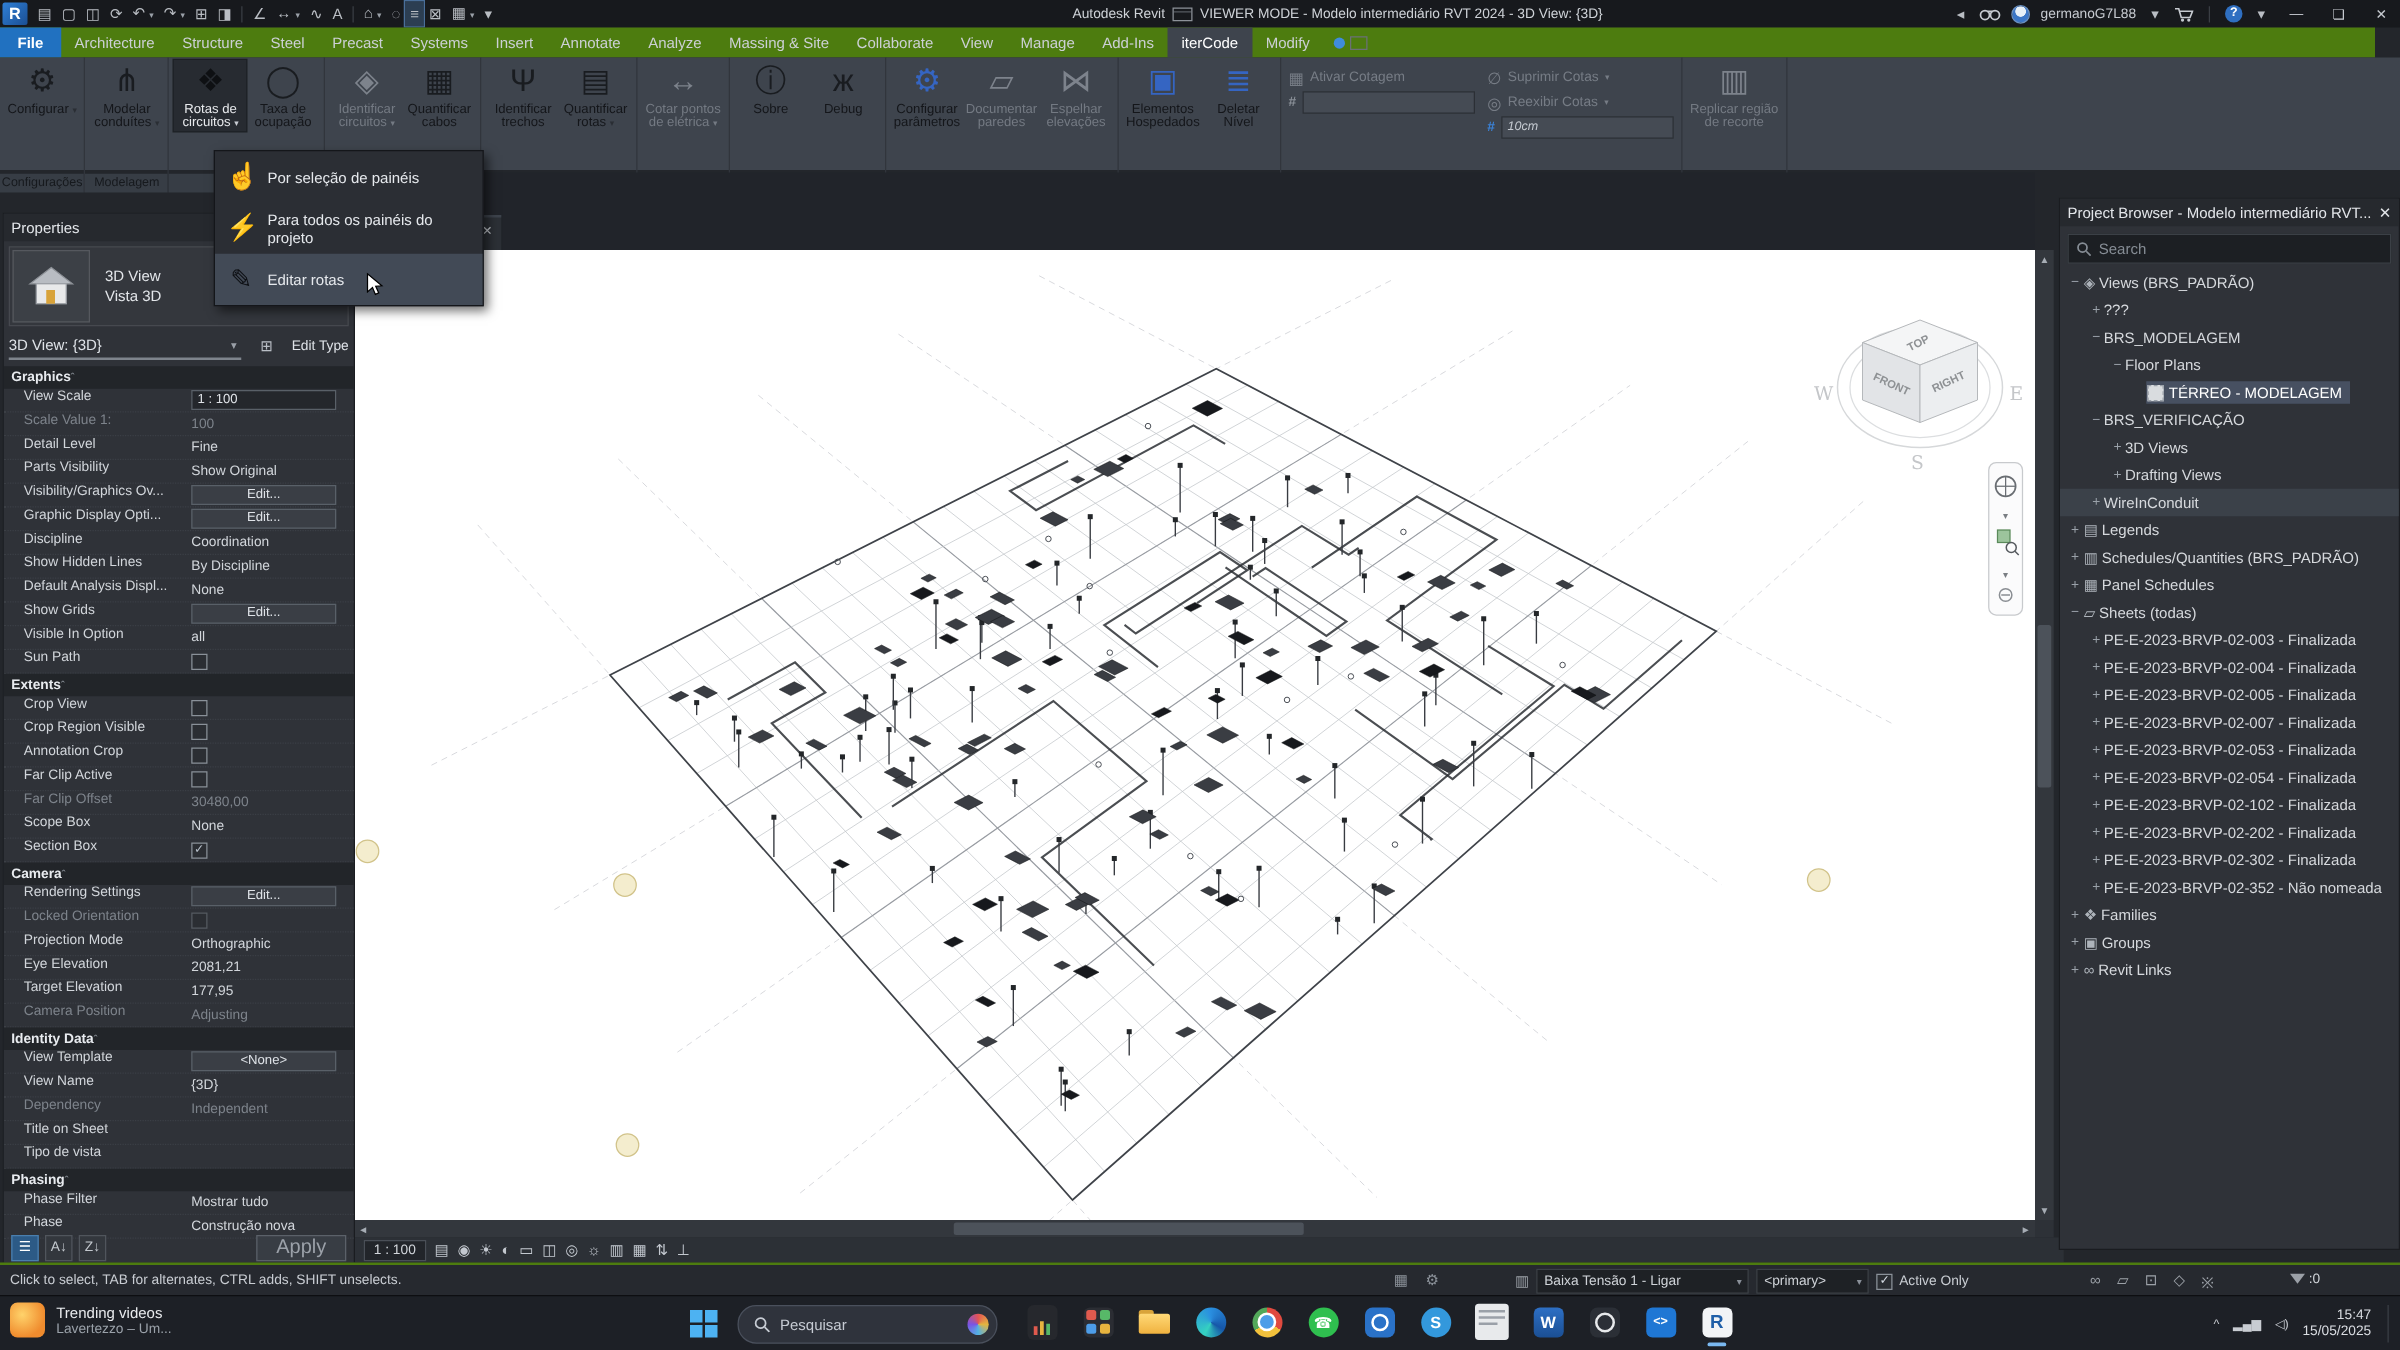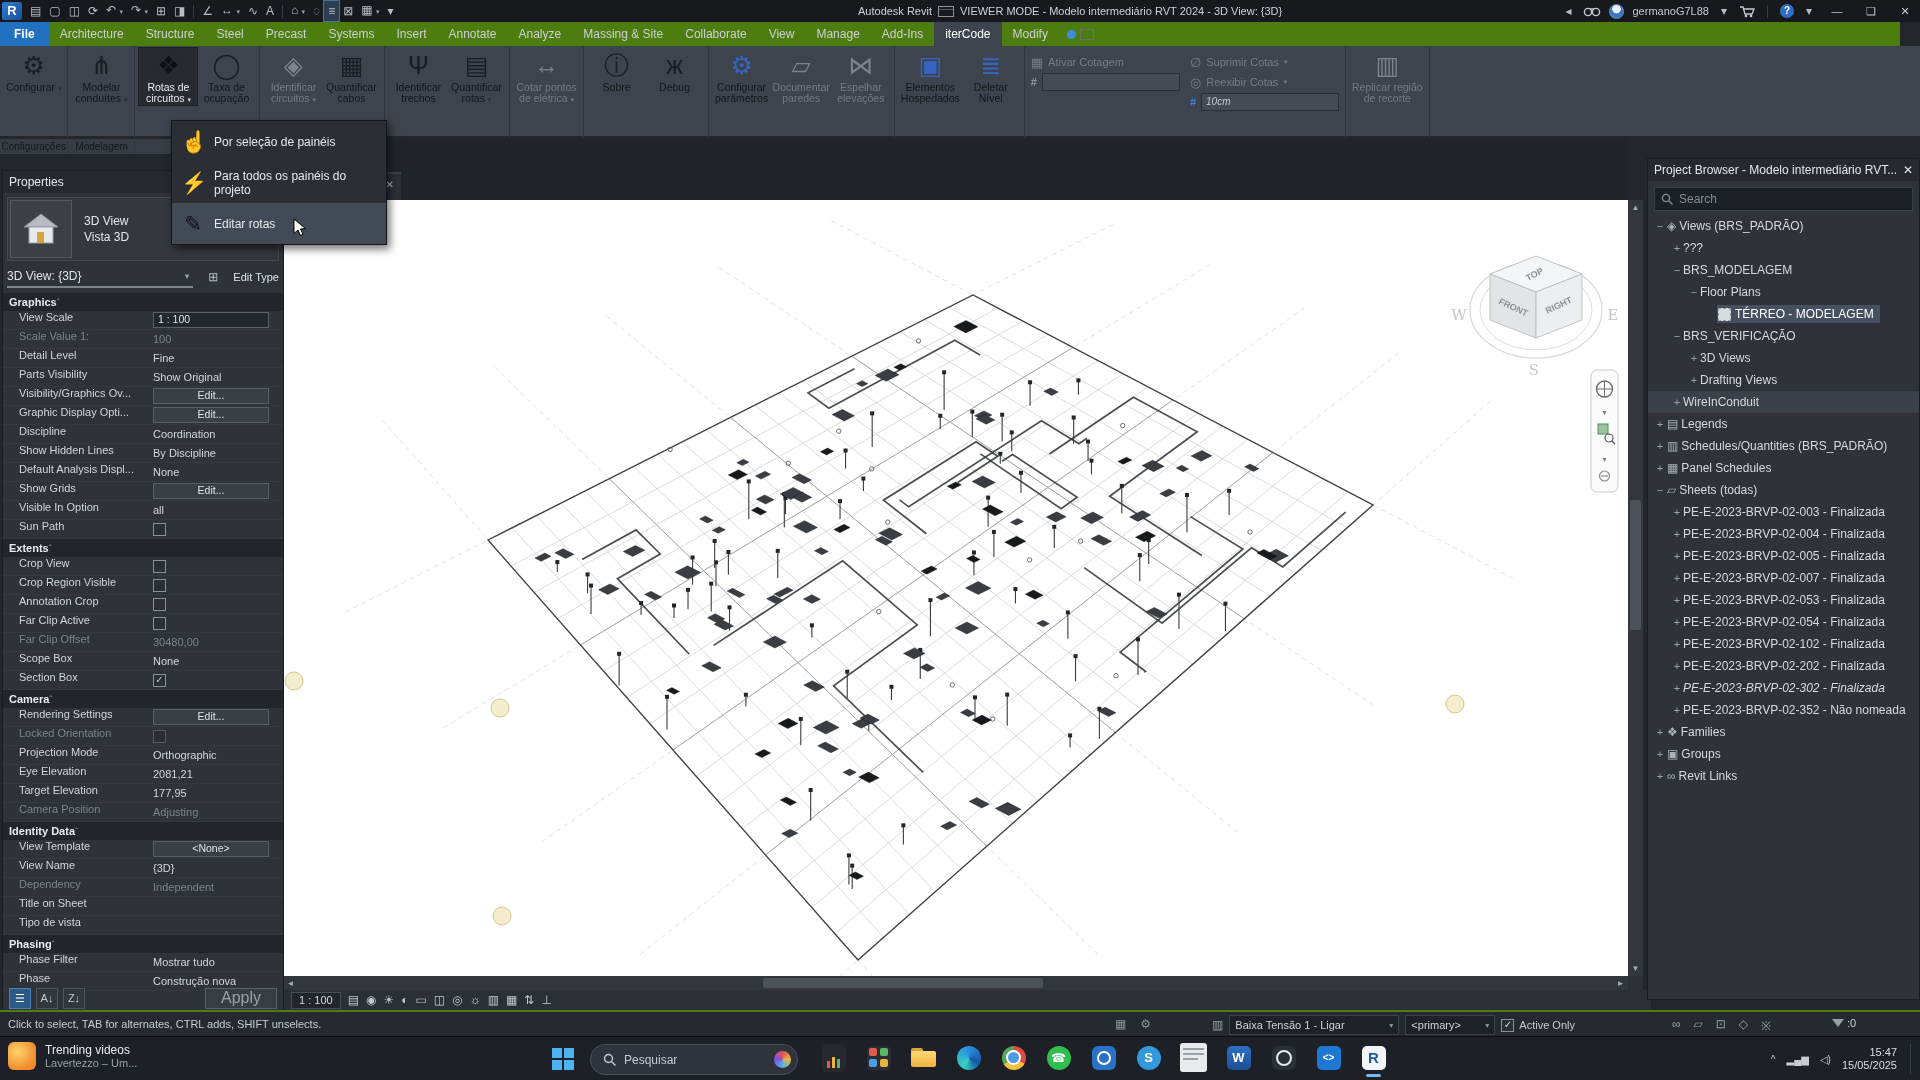--- a/index.html
+++ b/index.html
@@ -1043,21 +1043,21 @@
         </span>
       </div>
       <div class="trow" style="padding-left: 23px;">
         <span class="texp">+</span>
         <span style="display: flex; align-items: center;">
           <span>PE-E-2023-BRVP-02-202 - Finalizada</span>
         </span>
       </div>
       <div class="trow" style="padding-left: 23px;">
         <span class="texp">+</span>
-        <span style="display: flex; align-items: center; font-style: italic;">
+        <span style="display: flex; align-items: center;">
           <span>PE-E-2023-BRVP-02-302 - Finalizada</span>
         </span>
       </div>
       <div class="trow" style="padding-left: 23px;">
         <span class="texp">+</span>
         <span style="display: flex; align-items: center;">
           <span>PE-E-2023-BRVP-02-352 - Não nomeada</span>
         </span>
       </div>
       <div class="trow" style="padding-left: 6px;">

